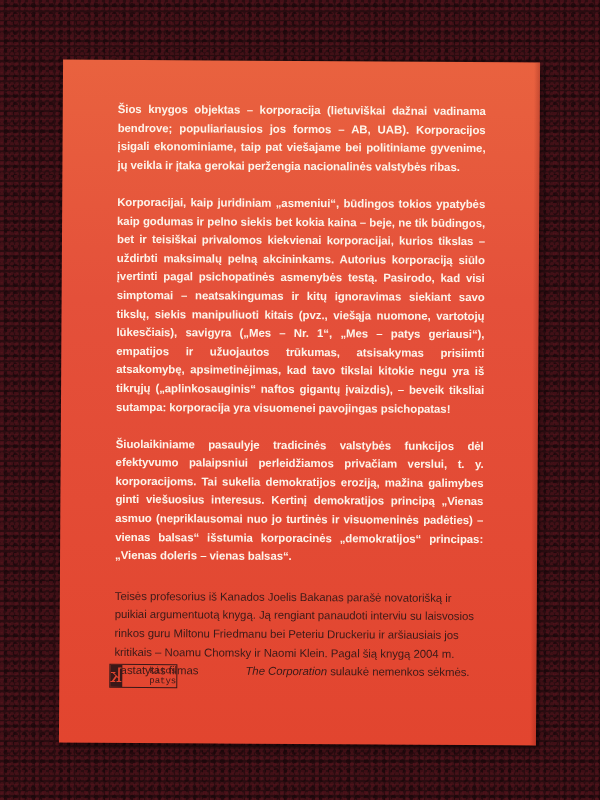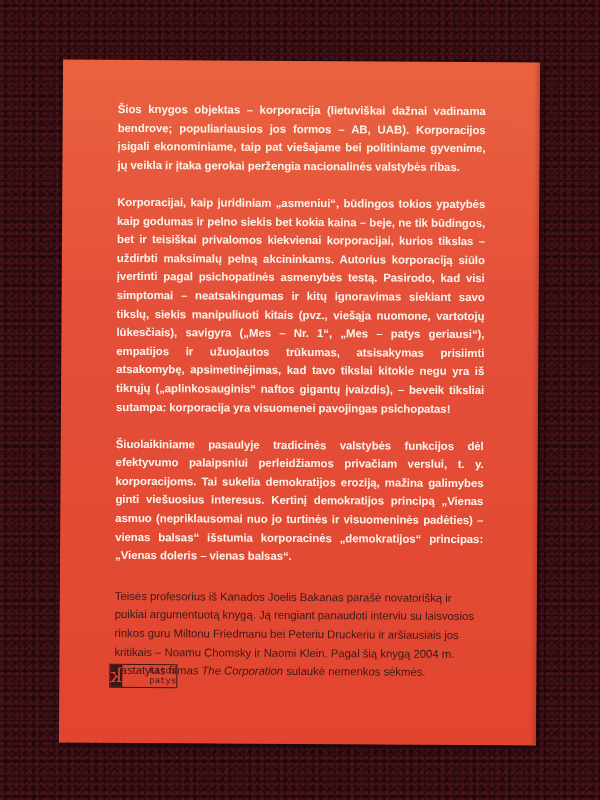--- a/index.html
+++ b/index.html
@@ -25,21 +25,21 @@
     content: ""; position: absolute; right: 0; top: 0; width: 6px; height: 100%;
     background: linear-gradient(90deg, rgba(0,0,0,0) 0%, rgba(90,10,10,0.25) 100%);
   }
   .text-block {
     position: absolute; left: 55px; top: 40px; width: 368px;
     font-size: 11.4px; line-height: 18.6px; text-align: justify;
     font-weight: bold; letter-spacing: -0.05px;
   }
   .p { margin: 0 0 18.6px 0; color: #fdf4ea; }
   .p.dark { color: #3a1a18; font-weight: normal; text-align: left; margin-top: 22px; }
-  .p.dark .title-it { font-style: italic; }
+  .p.dark .title-it { font-style: italic; margin-left: 44px; }
   .logo {
     position: absolute; left: 50px; top: 604px;
     width: 66px; height: 22px; border: 1px solid #3a1818;
     display: flex; align-items: stretch;
   }
   .logo .mark {
     width: 20px; background: #3a1818; color: #e2452f;
     font-family: "DejaVu Serif", serif; font-size: 19px; line-height: 21px;
     text-align: center; transform: scaleX(-1);
   }

